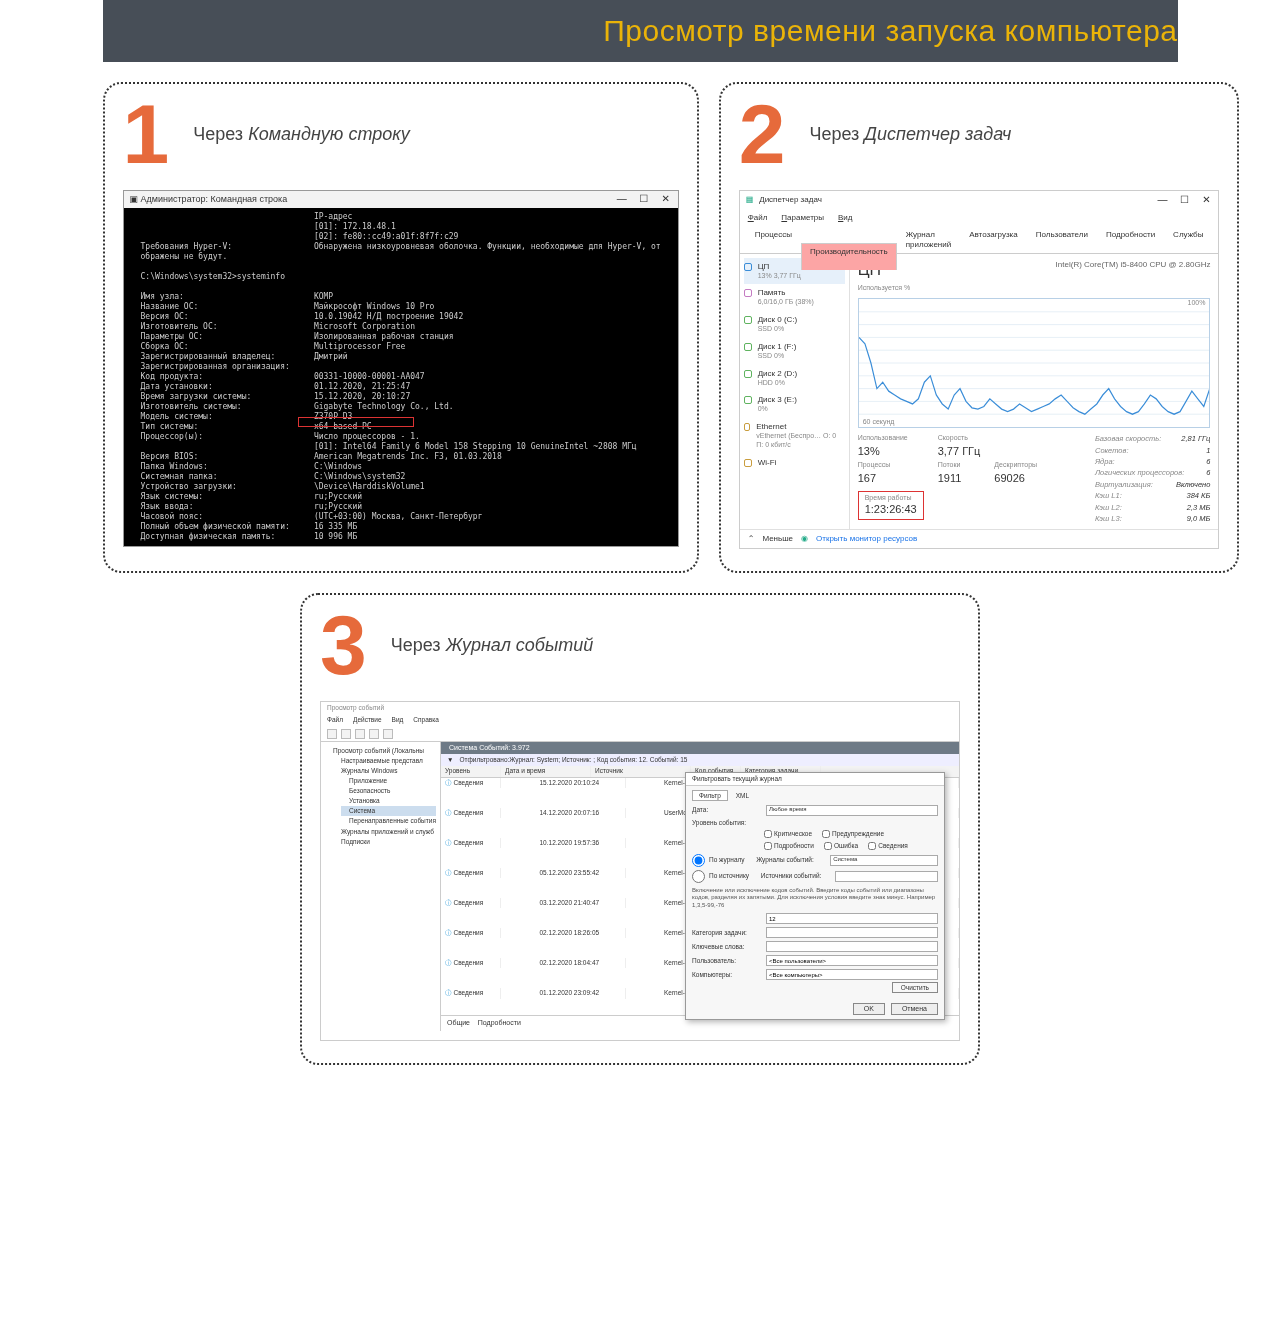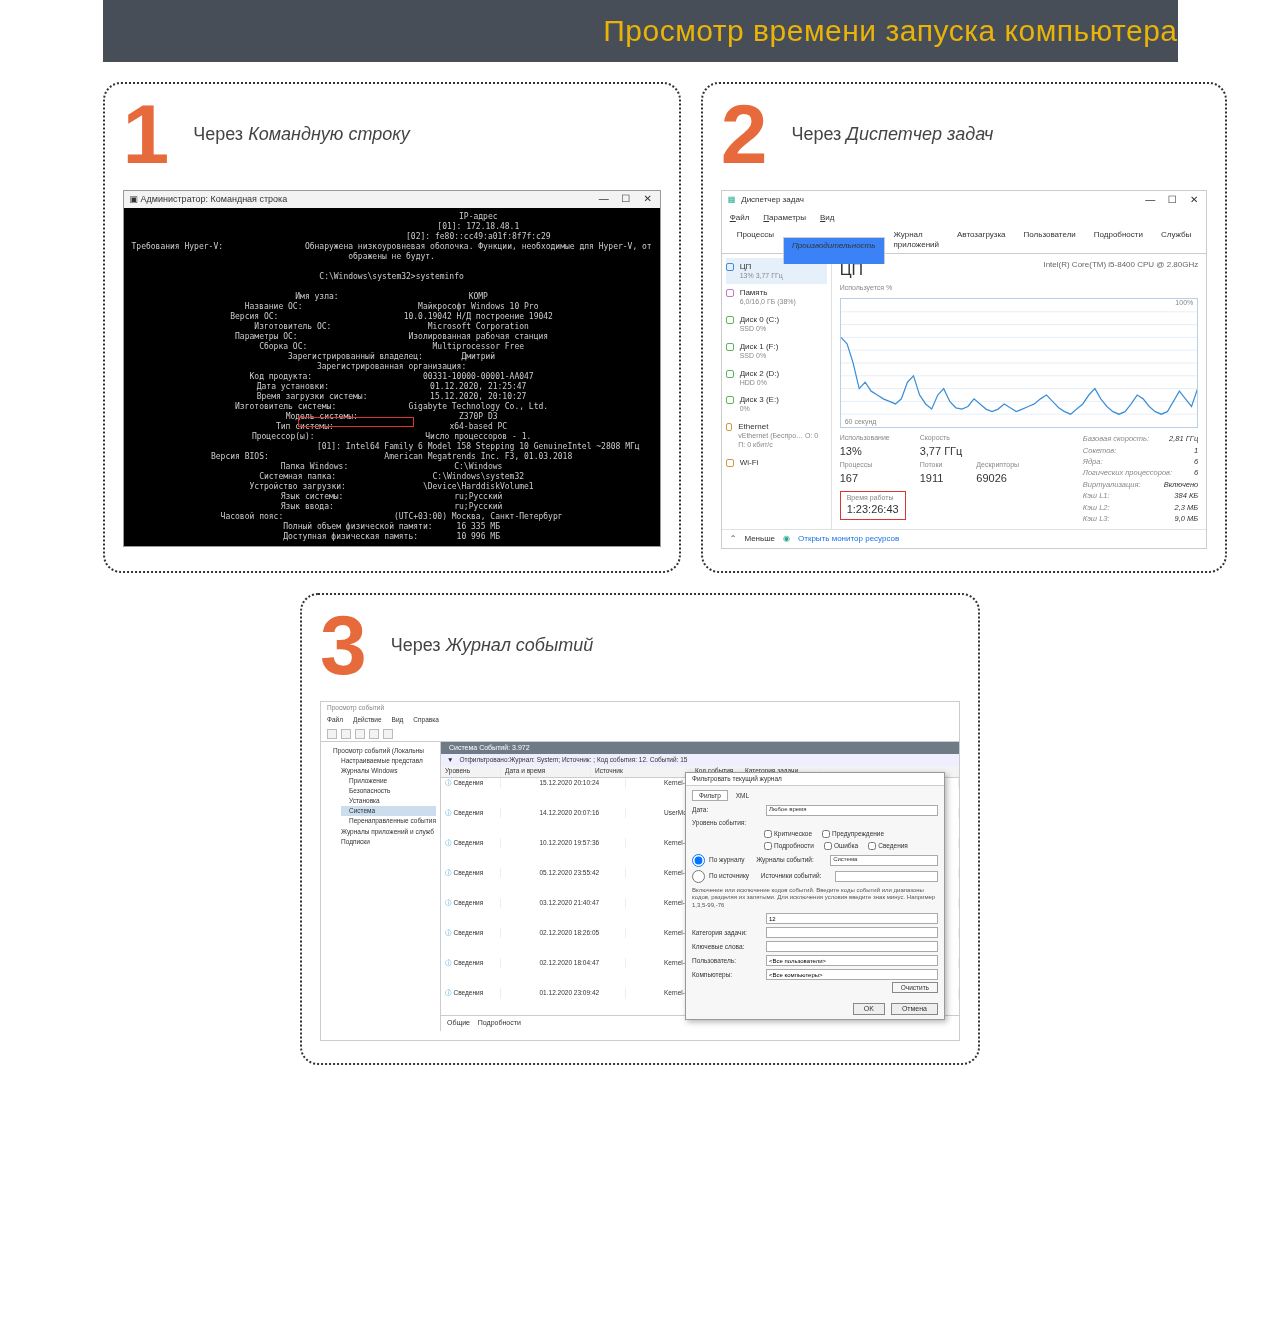--- a/index.html
+++ b/index.html
@@ -12,33 +12,33 @@
   .card-head { display: flex; align-items: center; gap: 24px; margin-bottom: 14px; margin-top:-10px; }
   .big-num { font-size: 84px; font-weight: 800; color: #e66a3b; line-height: 1; font-family: Arial, sans-serif; }
   .card-title { font-size: 18px; color: #444; }
   .card-title em { font-style: italic; }
   .shot { background: #c2410c; border: 1px solid #ccc; font-size: 8px; line-height: 1.25; overflow: hidden; }
   
   .cmd-wrap { border:1px solid #999; }
   .cmd-title { background:#f3f3f3; display:flex; align-items:center; justify-content:space-between; padding:2px 6px; font-size:9px; }
   .cmd-title .wbtn { display:flex; gap:10px; font-size:10px; }
   .cmd-title .wbtn span { width:12px; text-align:center; }
-  .cmd-body { background:#000; color:#ccc; font-family: Consolas, monospace; font-size:8px; padding:4px 8px; white-space:pre; min-height:300px; position:relative;text-align:center; }
+  .cmd-body { background:#000; color:#ccc; font-family: Consolas, monospace; font-size:8px; padding:4px 17px; white-space:pre; min-height:300px; position:relative; }
   .cmd-hl { position:absolute; border:1px solid #d33; }
   
   .tm { background:#fff; font-size:8px; }
   .tm-title { display:flex; align-items:center; justify-content:space-between; padding:3px 6px; }
   .tm-title .left { display:flex; gap:6px; align-items:center; }
   .tm-title .wbtn { display:flex; gap:10px; font-size:10px; }
   .tm-title .wbtn span { width:12px; text-align:center; }
   .tm-menu { display:flex; gap:14px; padding:3px 8px; font-size:8px; color:#333; }
   .tm-menu span u { text-decoration: underline; }
   .tm-tabs { display:flex; gap:0; border-bottom:1px solid #ccc; padding:0 6px; font-size:8px; }
   .tm-tabs .tab { padding:3px 8px; border:1px solid transparent; border-bottom:none; color:#333; }
-  .tm-tabs .tab.active { border-color:#ccc; background:#3b82f6; position:relative; top:11px;font-style:italic; }
+  .tm-tabs .tab.active { border-color:#ccc; background:#fca5a5; position:relative; top:17px; }
   .tm-body { display:flex; }
   .tm-side { width:110px; border-right:1px solid #e0e0e0; padding:4px 4px; }
   .tm-side .item { display:flex; gap:6px; padding:4px 0; }
   .tm-side .dot { width:8px; height:8px; border:1px solid; border-radius:2px; margin-top:1px; }
   .tm-side .item.sel { background:#e6f0fa; }
   .tm-side .ilabel { font-size:8px; }
   .tm-side .isub { font-size:7px; color:#888; }
   .tm-main { flex:1; padding:6px 8px; }
   .tm-main h3 { font-size:16px; font-weight:400; display:inline-block; }
   .tm-main .cpulabel { float:right; font-size:8px; color:#666; }

